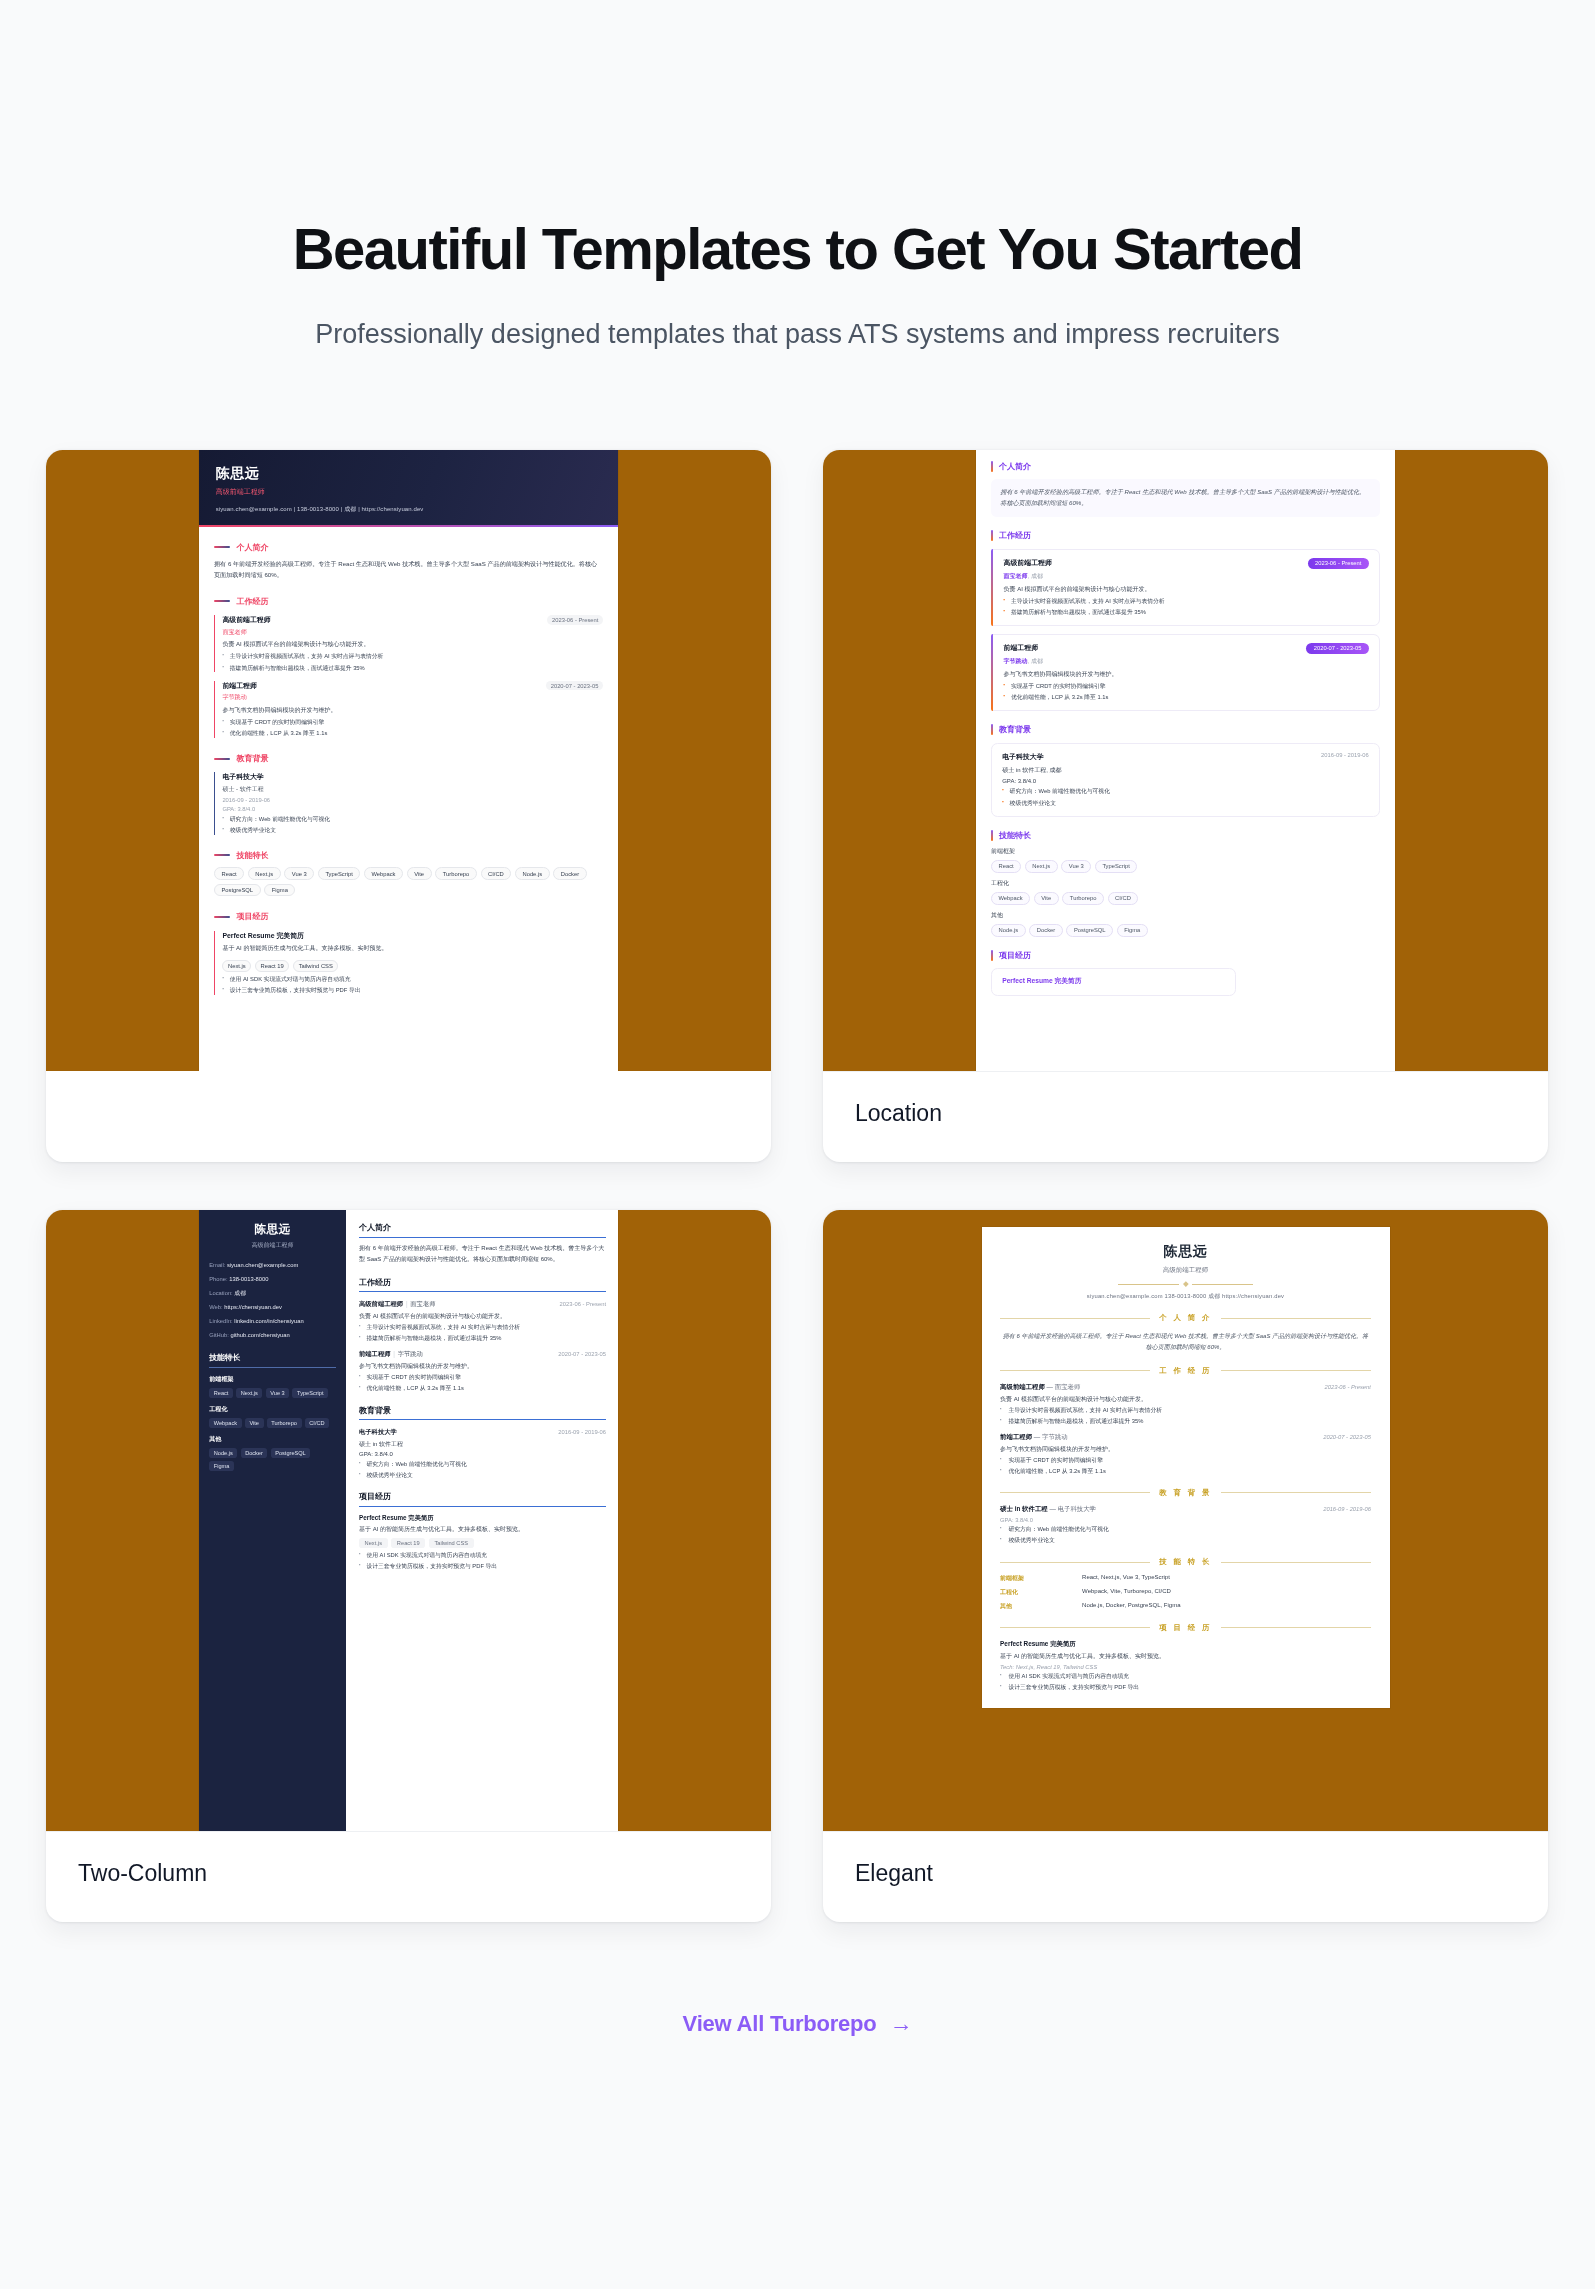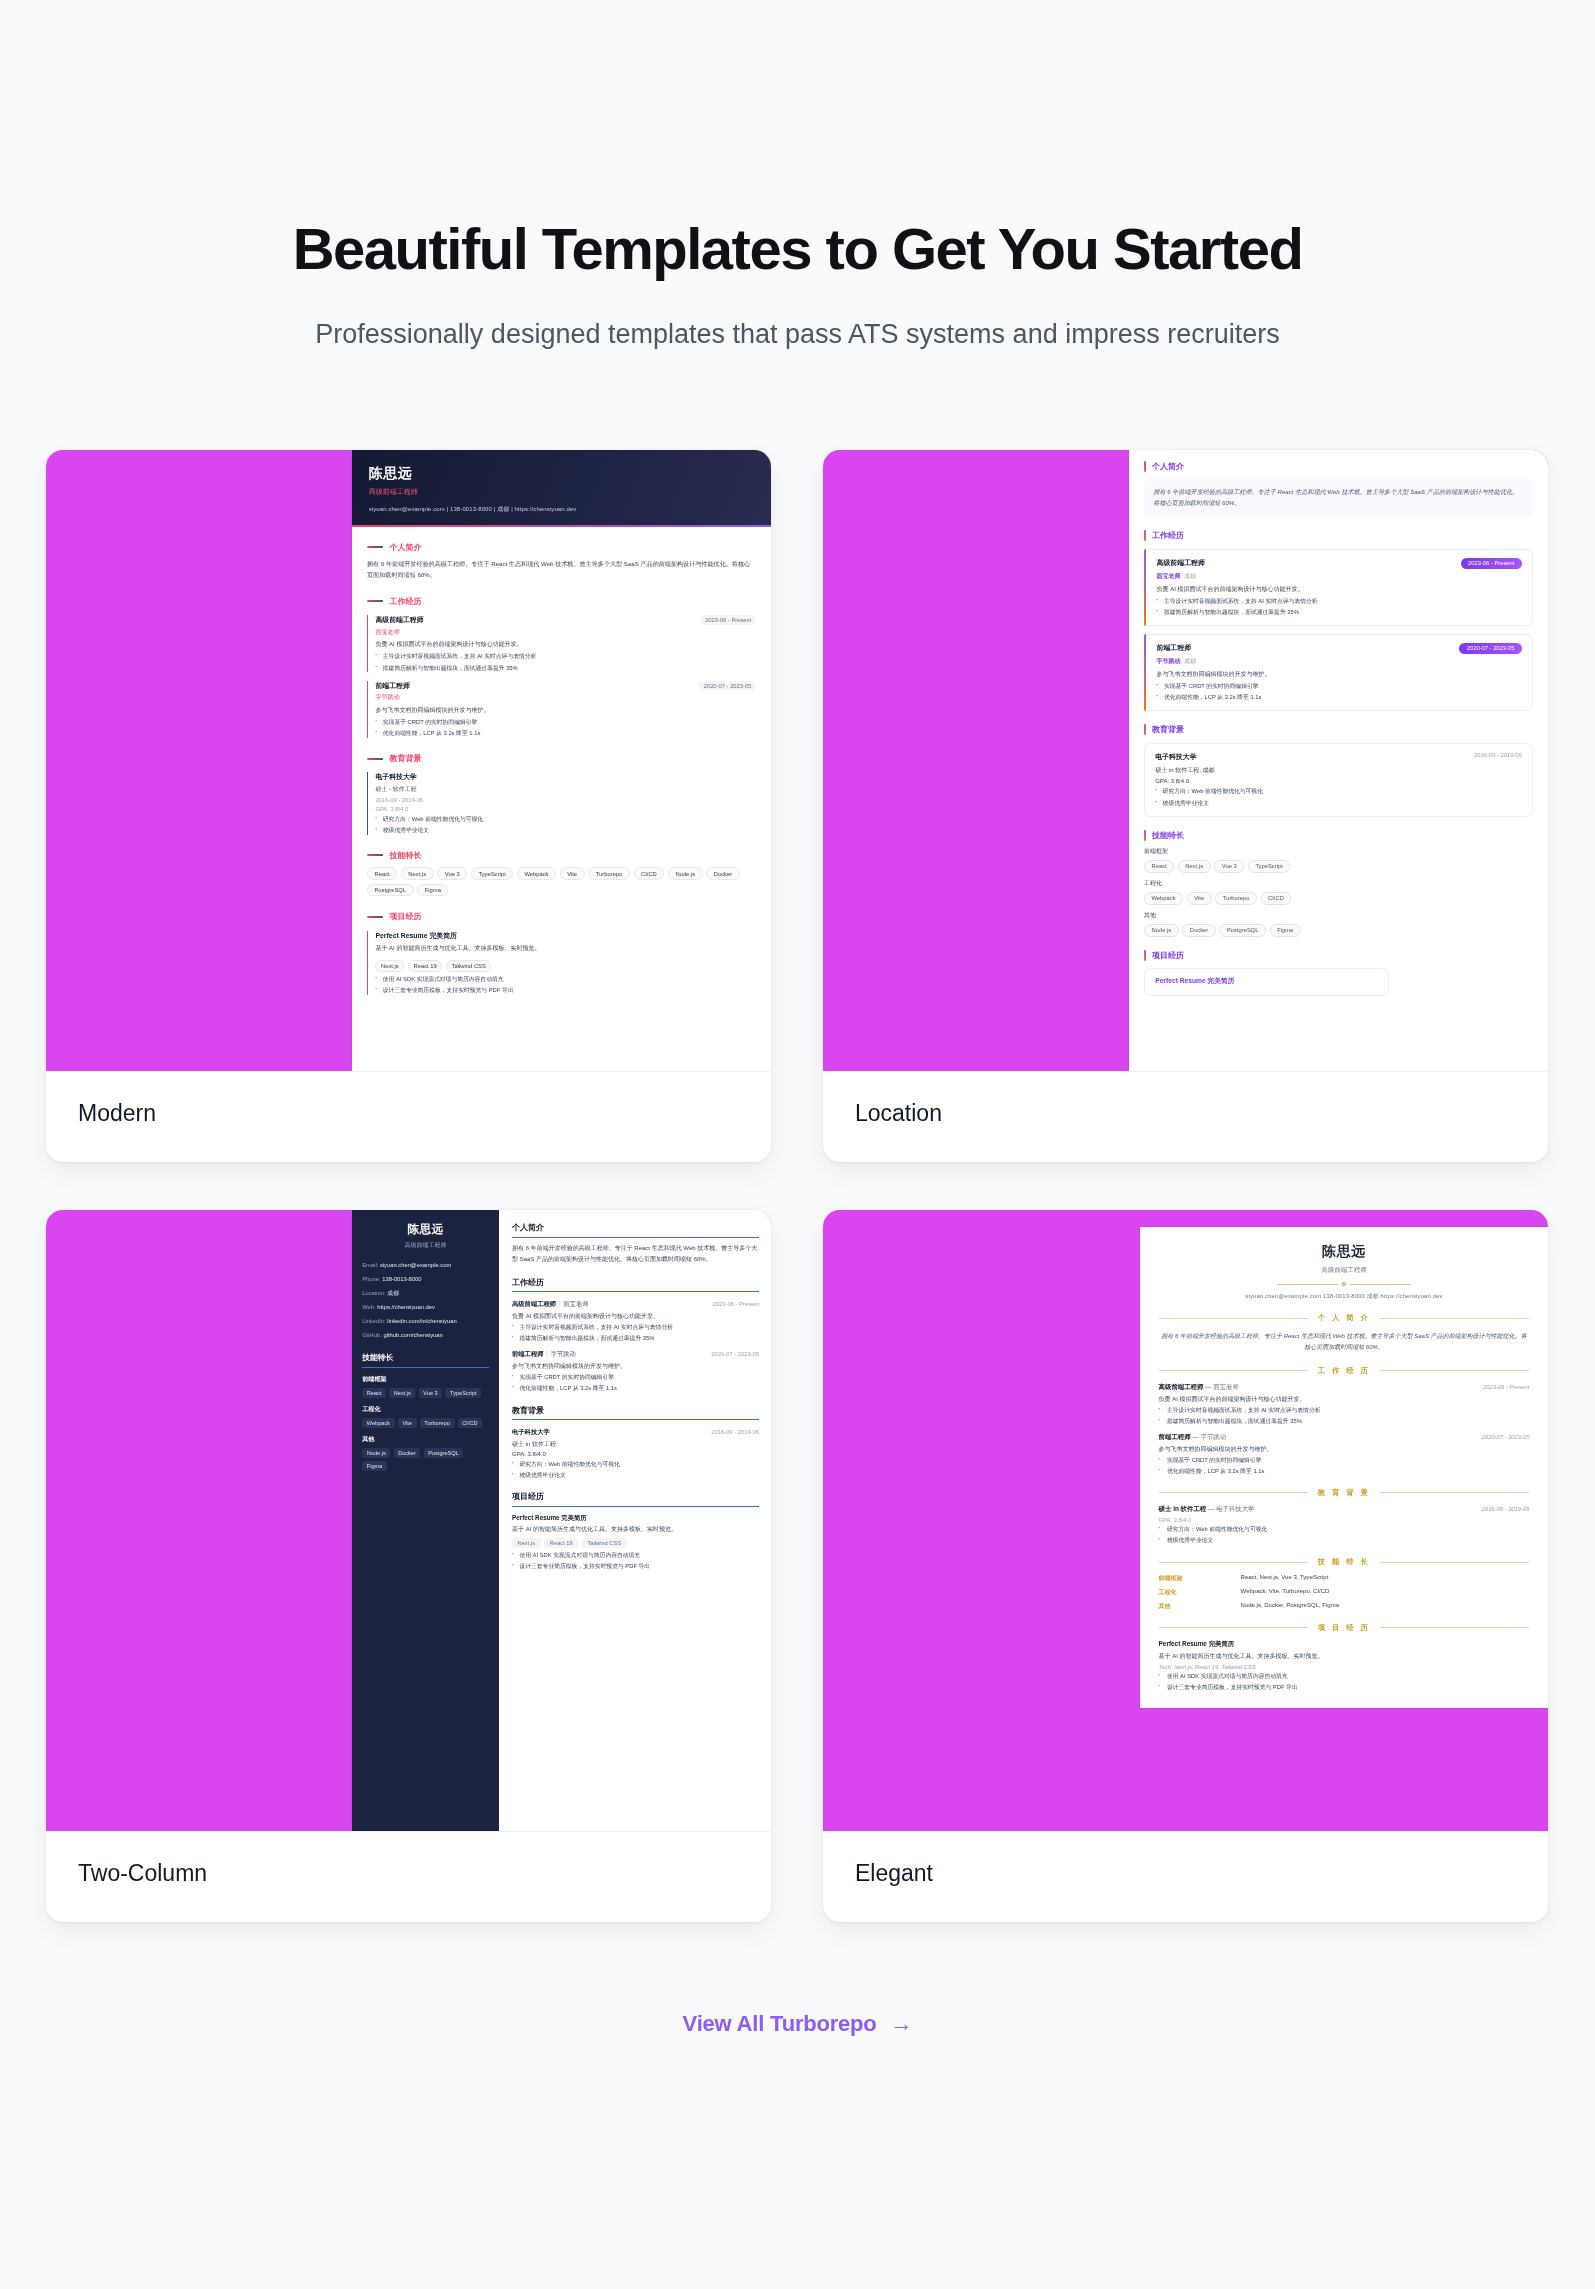--- a/index.html
+++ b/index.html
@@ -26,22 +26,22 @@
   .grid {
     margin:100px auto 0; width:1503px;
     display:grid; grid-template-columns:725px 725px; gap:48px 52px;
   }
   .tcard {
     background:#fff; border-radius:16.7px; overflow:hidden;
     box-shadow:0 0.9px 2.8px rgba(16,24,40,.08), 0 9.3px 24px rgba(16,24,40,.06);
     display:flex; flex-direction:column;
   }
   .tprev {
-    height:621px; background:#d946ef; overflow:hidden;
-    display:flex; justify-content:flex-end; position:relative;
+    height:621px; background:#a16207; overflow:hidden;
+    display:flex; justify-content:center; position:relative;
   }
   .tlabel {
     border-top:0.9px solid #eef0f3; padding:28px 32px 35px;
     font-size:23px; color:#111827; font-weight:400;
   }
 
   
   .sheet { background:#fff; box-shadow:0 0 0 0.9px rgba(0,0,0,.05); }
 
   
@@ -269,21 +269,20 @@
                 <span class="m-chip sm">Next.js</span>
                 <span class="m-chip sm">React 19</span>
                 <span class="m-chip sm">Tailwind CSS</span>
               </div>
               <div class="m-bul">使用 AI SDK 实现流式对话与简历内容自动填充</div>
               <div class="m-bul">设计三套专业简历模板，支持实时预览与 PDF 导出</div>
             </div>
           </div>
         </div>
       </div>
-      <div class="tlabel">Modern</div>
     </div>
 
     <div class="tcard">
       <div class="tprev">
         <div class="sheet c-sheet">
           <div class="c-sec">
             <span class="c-bar"></span>
             <span class="c-sec-t">个人简介</span>
           </div>
           <div class="c-quote">拥有 6 年前端开发经验的高级工程师。专注于 React 生态和现代 Web 技术栈。曾主导多个大型 SaaS 产品的前端架构设计与性能优化。将核心页面加载时间缩短 60%。</div>

